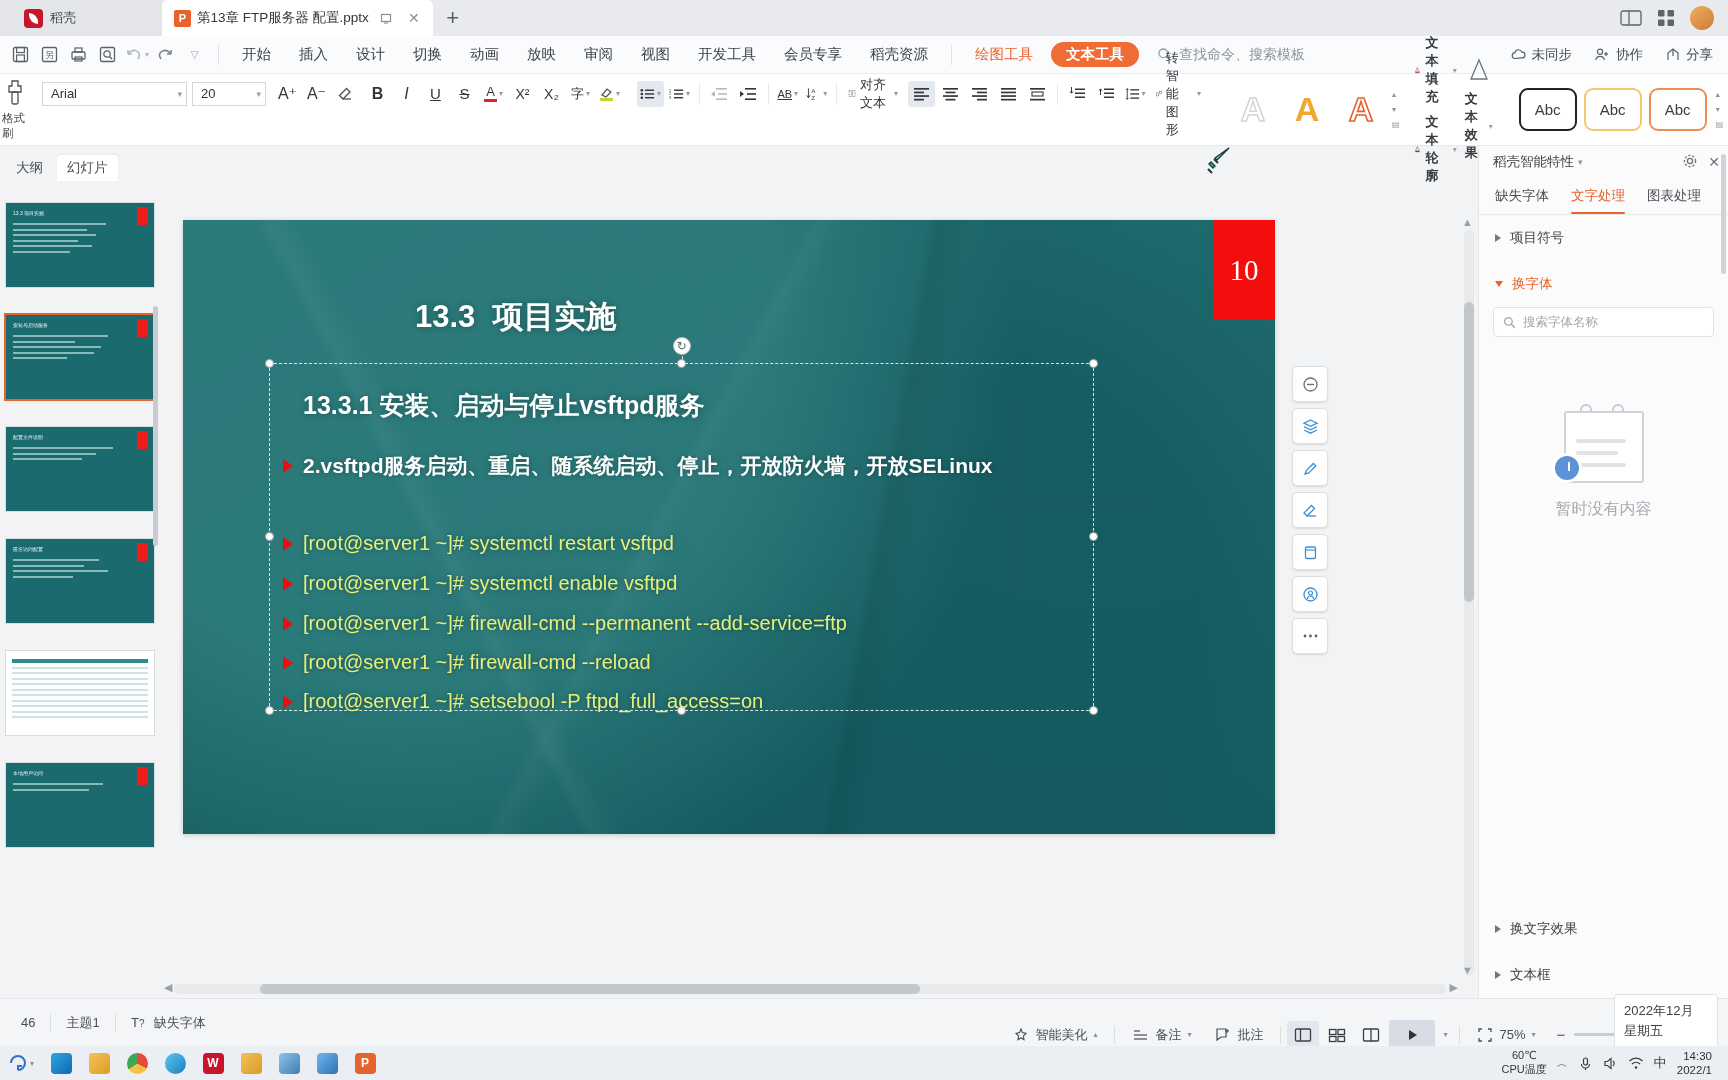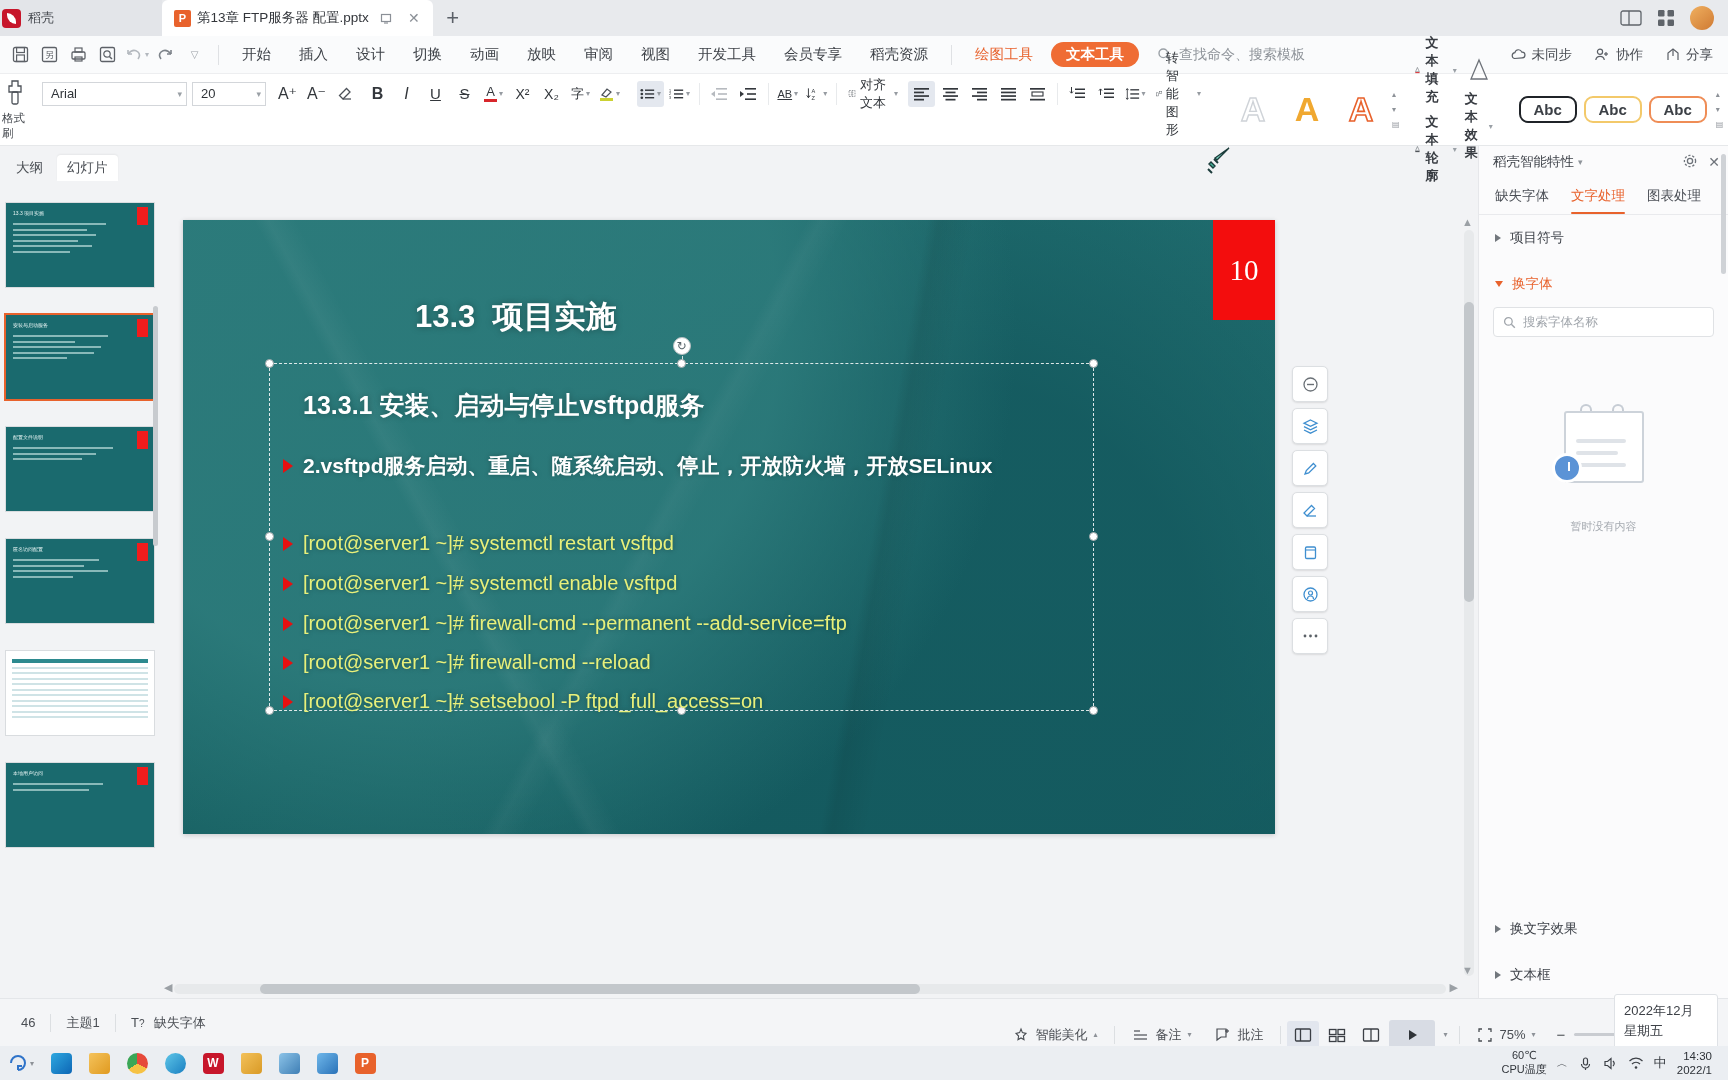--- a/index.html
+++ b/index.html
@@ -12,21 +12,21 @@
   }
   .app { position: relative; width: 1728px; height: 1080px; }
 
   
   .titlebar {
     position: absolute; left: 0; top: 0; width: 1728px; height: 36px;
     background: #e8eaed; display: flex; align-items: flex-end;
   }
   .tb-home {
     width: 162px; height: 36px; display: flex; align-items: center;
-    gap: 7px; padding-left: 2px; background: #e3e5e9;
+    gap: 7px; padding-left: 24px; background: #e3e5e9;
   }
   .tb-home .dk-logo {
     width: 19px; height: 19px; border-radius: 4px;
     background: #c7162b; position: relative; flex: none;
   }
   .tb-home .dk-logo:after {
     content: ""; position: absolute; left: 5px; top: 4px;
     width: 9px; height: 11px; border-radius: 0 9px 0 9px;
     background: #fff;
   }
@@ -106,23 +106,23 @@
   .wa-1 { color: #fff; -webkit-text-stroke: 1.4px #cfd3d8; }
   .wa-2 { color: #f0a830; }
   .wa-3 { color: #f08030; -webkit-text-stroke: 1.6px #e8622c;
     -webkit-text-fill-color: #fff; }
   .wa-more { display: flex; flex-direction: column; gap: 6px;
     font-size: 8px; color: #8d9298; padding: 0 2px; }
   .txtcol { display: flex; flex-direction: column; gap: 7px; padding: 0 4px; }
   .txtitem { display: flex; align-items: center; gap: 5px; font-size: 13px;
     color: #383c42; font-weight: bold; }
   .abc-row { display: flex; align-items: center; gap: 7px; padding: 0 8px; }
-  .abc { width: 58px; height: 27px; border-radius: 9px; background: #fff;
+  .abc { width: 58px; height: 43px; border-radius: 9px; background: #fff;
     display: flex; align-items: center; justify-content: center;
-    font-size: 15px; color: #3c4046; font-weight: bold; }
+    font-size: 15px; color: #3c4046; }
   .abc.b1 { border: 2.5px solid #1f2328; }
   .abc.b2 { border: 2.5px solid #f3c96a; }
   .abc.b3 { border: 2.5px solid #ef8d56; }
 
   
   .subtabs {
     position: absolute; left: 0; top: 146px; width: 160px; height: 44px;
     background: #f2f3f5; display: flex; align-items: center; gap: 4px;
     padding-left: 6px;
   }
@@ -274,21 +274,21 @@
   .ec-line { position: absolute; left: 26px; height: 4px; border-radius: 2px;
     background: #dfe3e8; }
   .ec-ring { position: absolute; width: 12px; height: 12px;
     border: 2px solid #c6ccd4; border-bottom: none;
     border-radius: 7px 7px 0 0; top: 3px; }
   .ec-clock { position: absolute; left: 2px; bottom: 4px; width: 30px;
     height: 30px; border-radius: 50%; background: #5b93d6;
     border: 3px solid #fff; }
   .ec-clock:after { content: ""; position: absolute; left: 13px; top: 6px;
     width: 2px; height: 9px; background: #fff; }
-  .empty-txt { font-size: 11px; color: #a5aab0; margin-top: 20px; }
+  .empty-txt { font-size: 16px; color: #a5aab0; }
   .rp-bottom { position: absolute; left: 0; right: 0; bottom: 0; }
   .rp-scroll { position: absolute; right: 2px; top: 8px; width: 5px;
     height: 120px; background: #cfd2d6; border-radius: 3px; }
 
   
   .statusbar {
     position: absolute; left: 0; bottom: 34px; width: 1728px; height: 48px;
     background: #f4f5f7; border-top: 1px solid #e4e6e9;
     display: flex; align-items: center; padding: 0 10px;
   }

